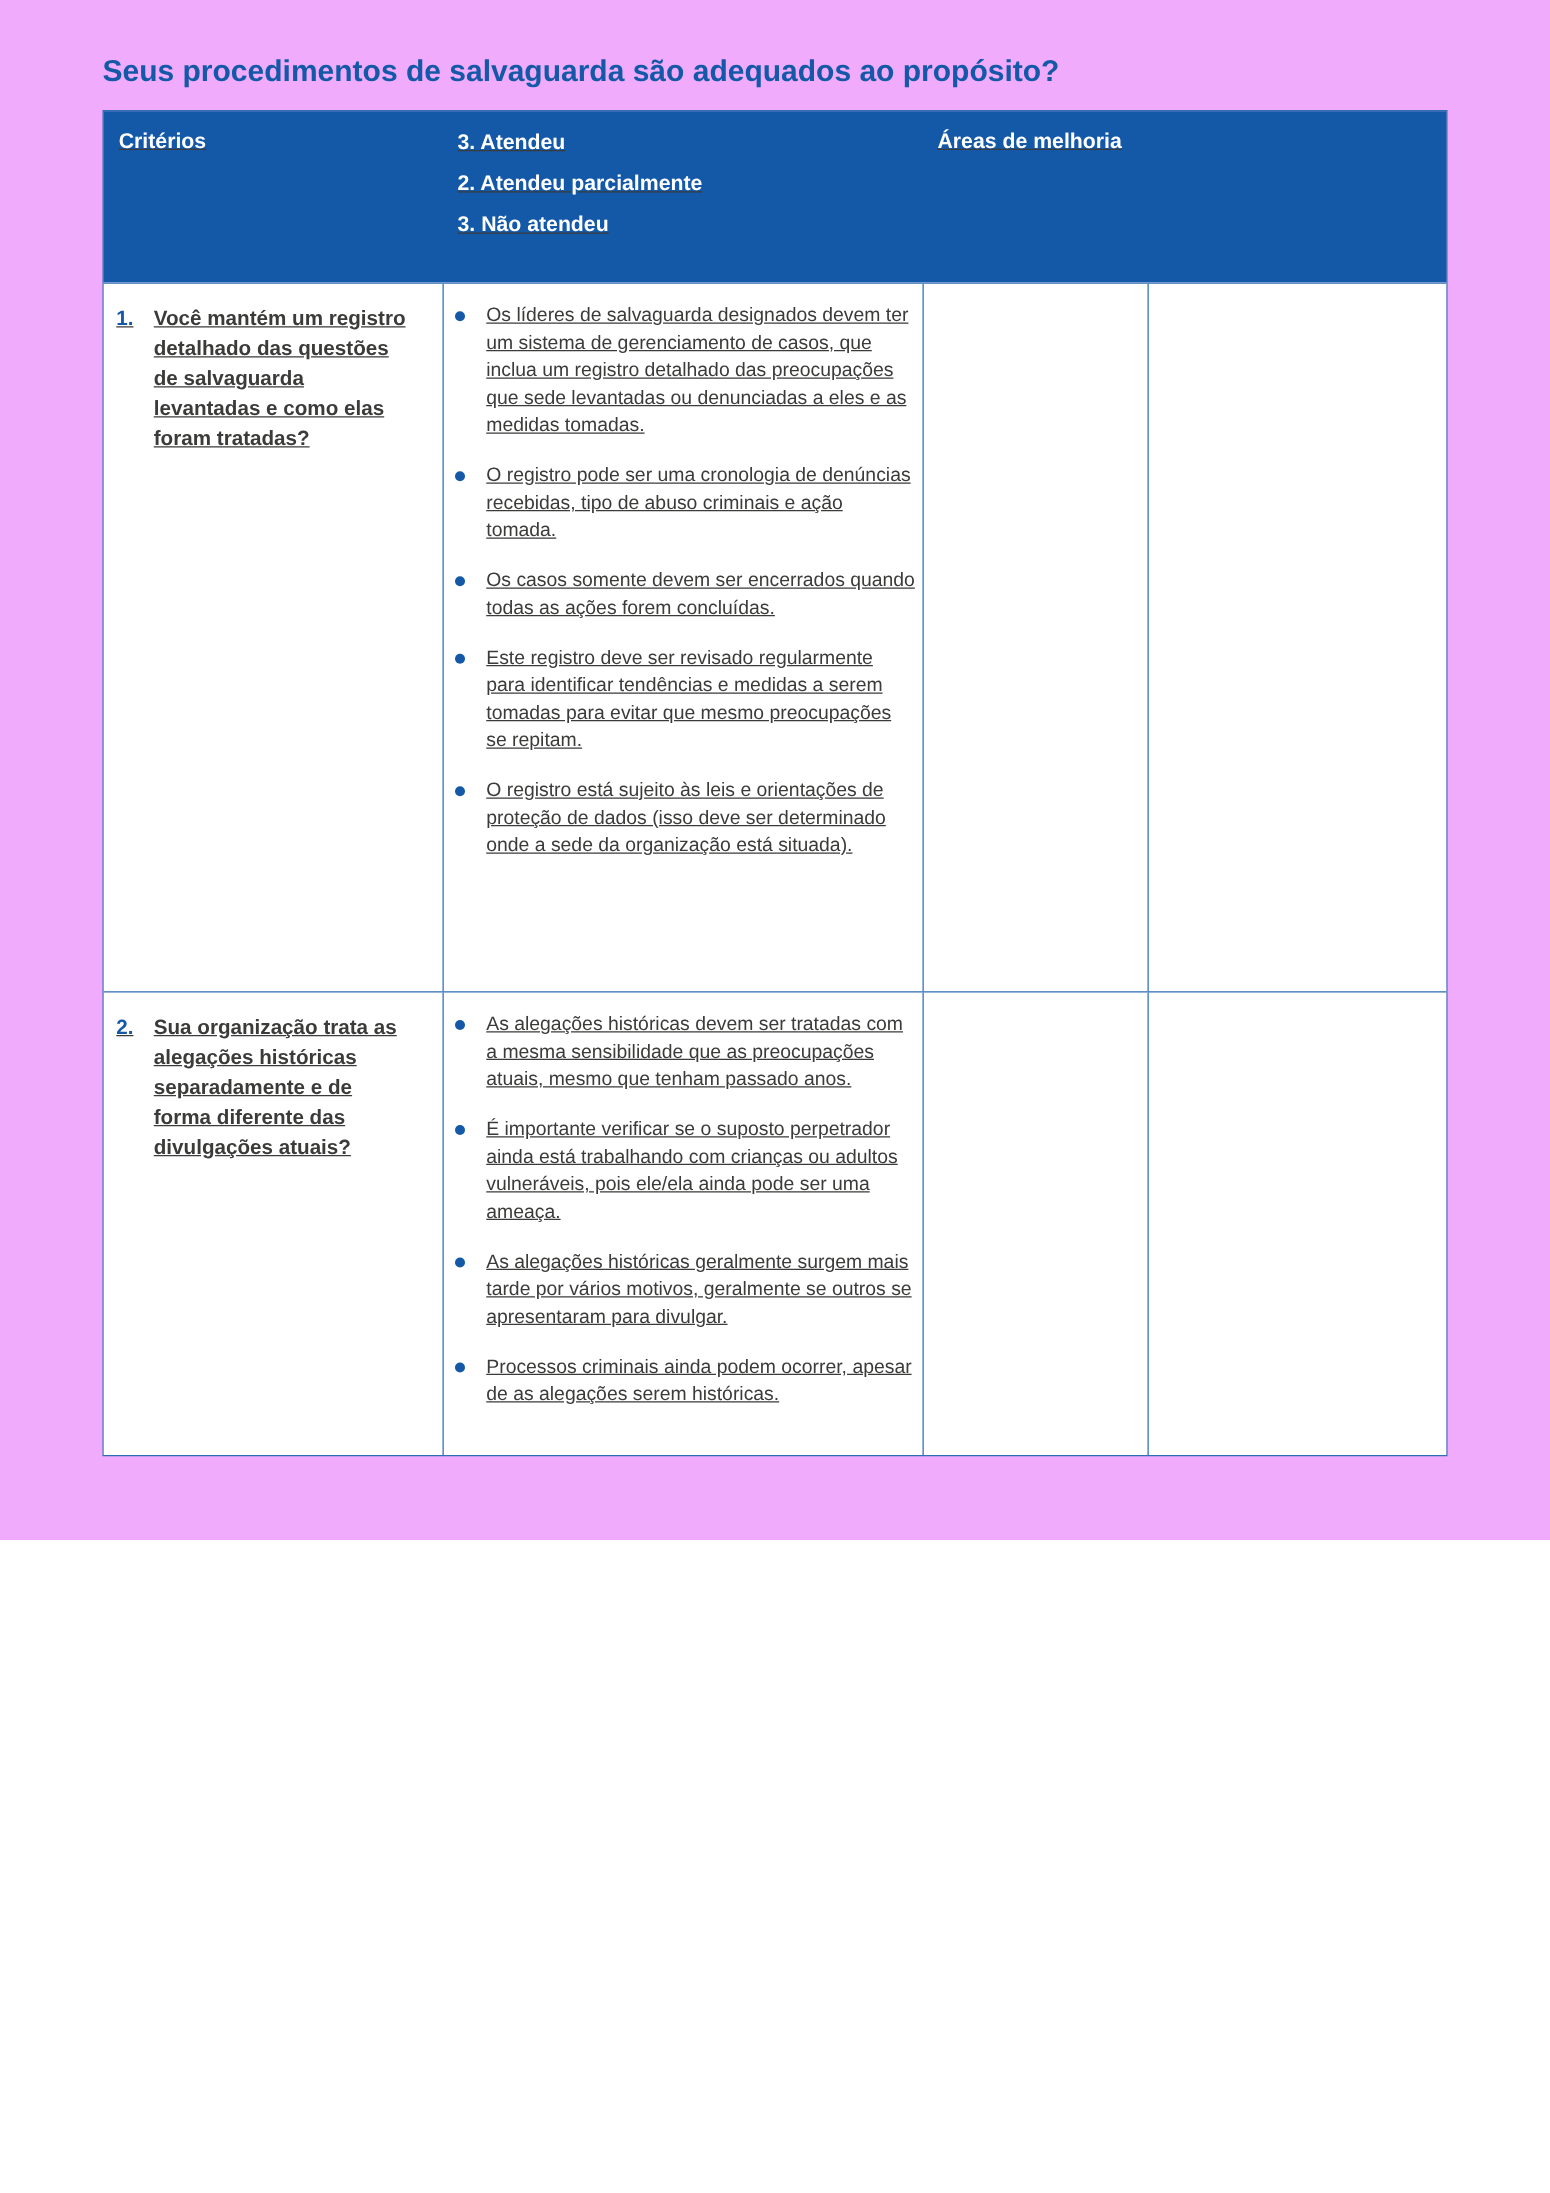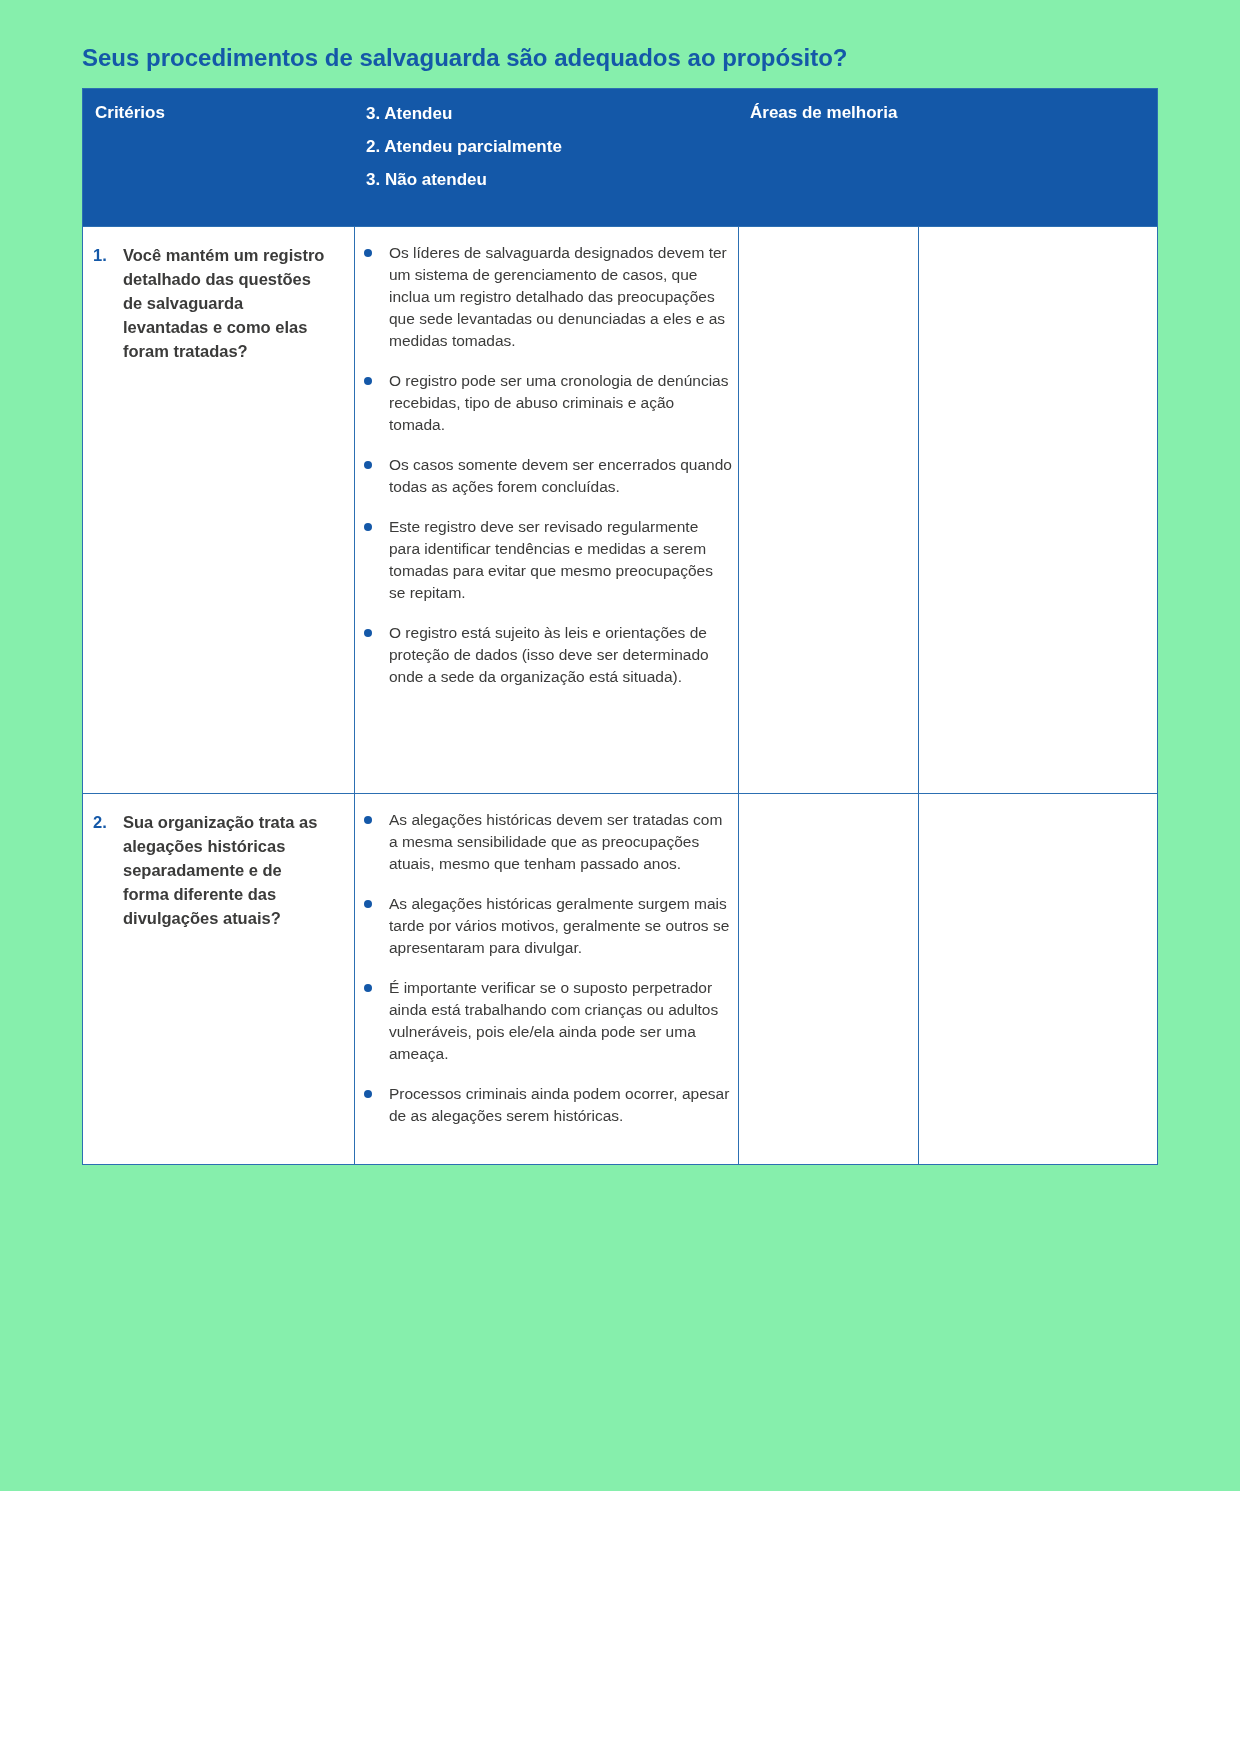--- a/index.html
+++ b/index.html
@@ -3,30 +3,31 @@
 <meta charset="utf-8">
 <style>
   * { margin:0; padding:0; box-sizing:border-box; }
   html,body { background:#ffffff; }
   body {
     width:1240px; height:1754px;
     font-family:"Liberation Sans", sans-serif;
     color:#3b3b3a;
     position:relative;
   }
-  .page { position:relative; width:1240px; height:1491px; overflow:hidden; background:#86efac; }
+  .page { position:relative; width:1240px; height:1232px; overflow:hidden; background:#f0abfc; }
 
   .page-title {
     position:absolute; left:82px; top:44px; width:1076px;
     font-size:24px; font-weight:bold; color:#1458a8;
   }
 
   .assess-table {
     position:absolute; left:82px; top:88px; width:1076px;
     border:1px solid #2c6fb2;
+    text-decoration:underline;
   }
   .grid-row {
     display:grid;
     grid-template-columns:271px 384px 180px 240px;
   }
   .grid-row > div { border-left:1px solid #2c6fb2; }
   .grid-row > div:first-child { border-left:none; }
 
   
   .thead {
@@ -107,22 +108,22 @@
     </div>
 
     <div class="grid-row tbody-row row-2">
       <div class="criteria-cell">
         <span class="row-num">2.</span>
         <span class="criteria-text">Sua organização trata as alegações históricas separadamente e de forma diferente das divulgações atuais?</span>
       </div>
       <div class="indicators-cell">
         <ul class="indicator-list">
           <li class="indicator-item"><span class="bullet"></span><span>As alegações históricas devem ser tratadas com a mesma sensibilidade que as preocupações atuais, mesmo que tenham passado anos.</span></li>
+          <li class="indicator-item"><span class="bullet"></span><span>É importante verificar se o suposto perpetrador ainda está trabalhando com crianças ou adultos vulneráveis, pois ele/ela ainda pode ser uma ameaça.</span></li>
           <li class="indicator-item"><span class="bullet"></span><span>As alegações históricas geralmente surgem mais tarde por vários motivos, geralmente se outros se apresentaram para divulgar.</span></li>
-          <li class="indicator-item"><span class="bullet"></span><span>É importante verificar se o suposto perpetrador ainda está trabalhando com crianças ou adultos vulneráveis, pois ele/ela ainda pode ser uma ameaça.</span></li>
           <li class="indicator-item"><span class="bullet"></span><span>Processos criminais ainda podem ocorrer, apesar de as alegações serem históricas.</span></li>
         </ul>
       </div>
       <div class="empty-cell"></div>
       <div class="empty-cell"></div>
     </div>
 
   </div>
 
   <div class="footer-accent"></div>

